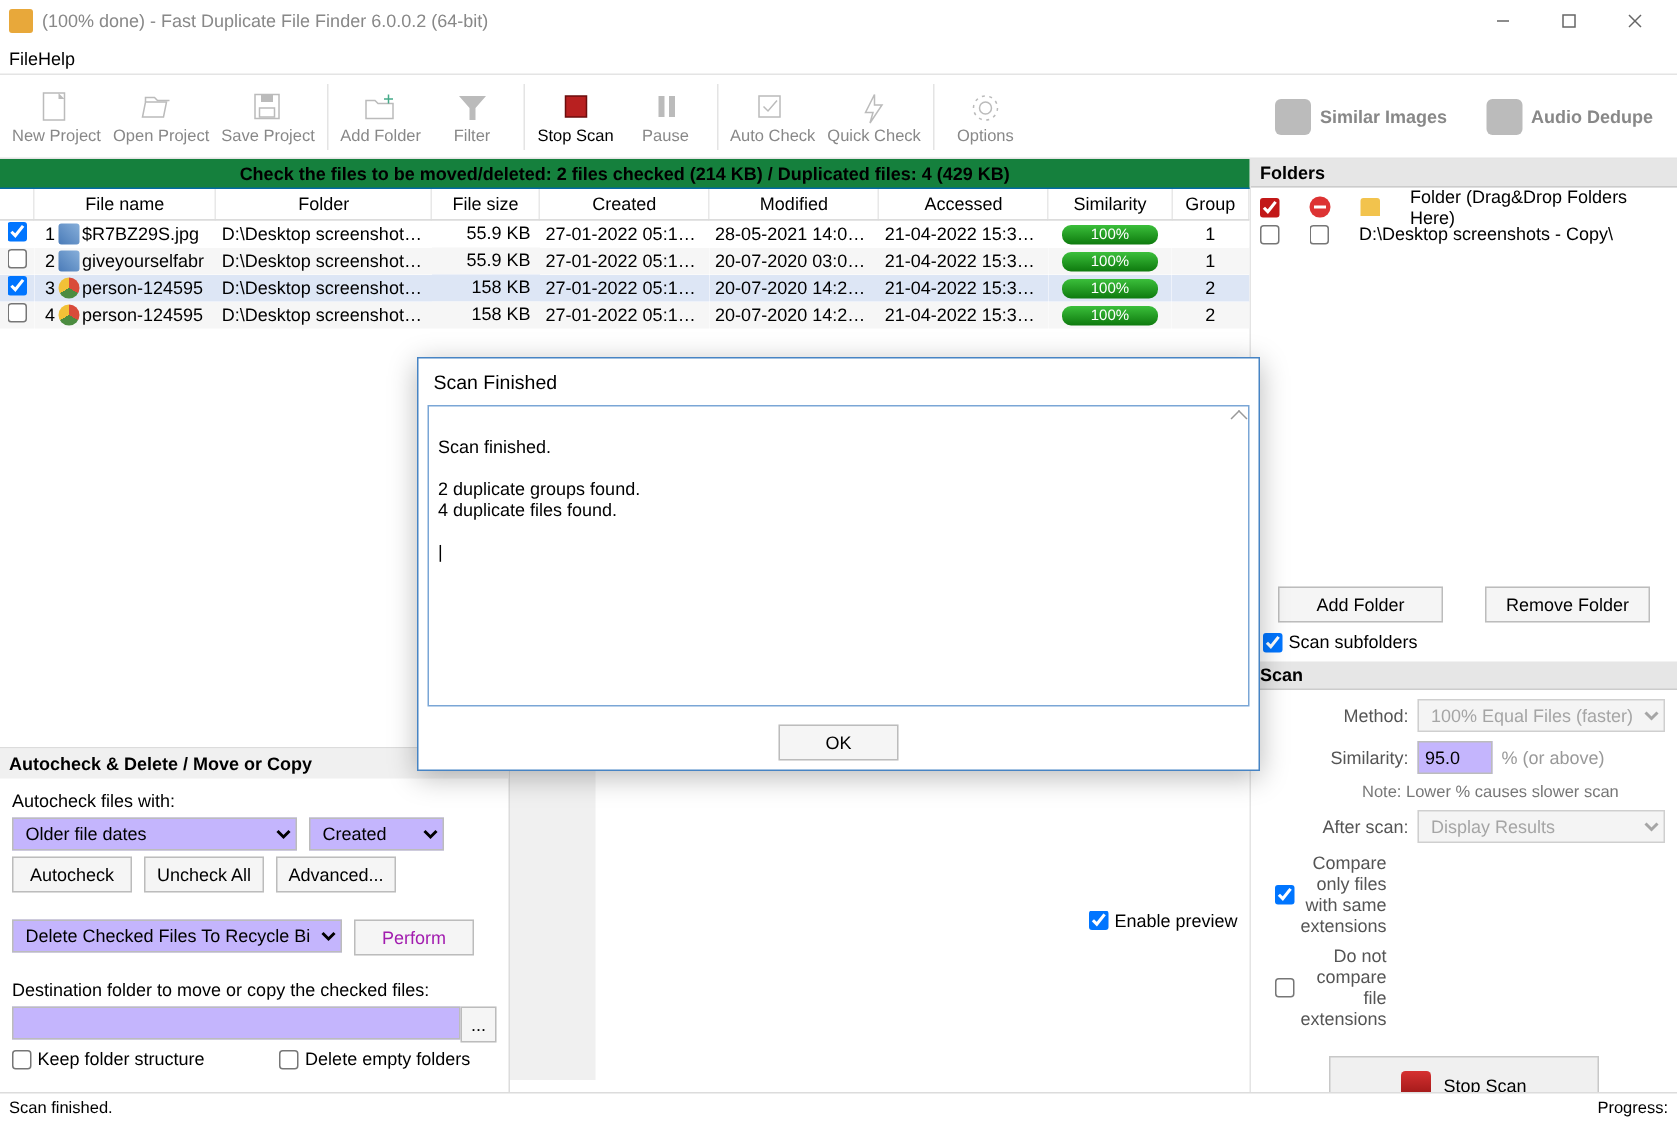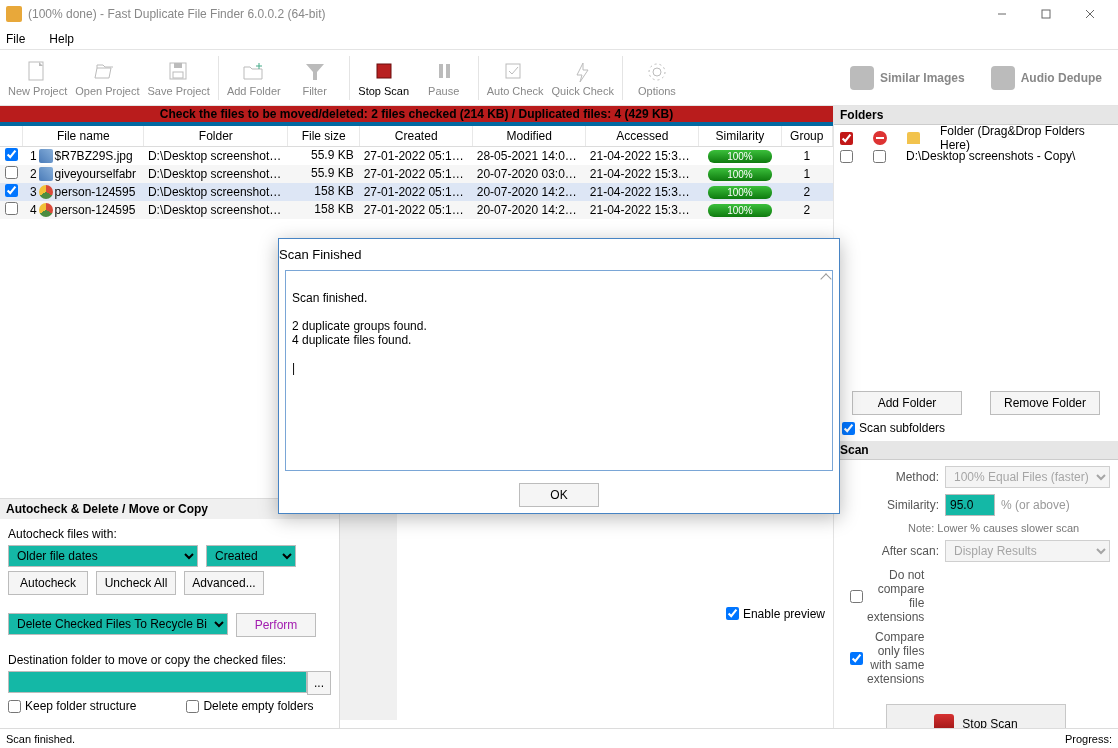--- a/index.html
+++ b/index.html
@@ -40,21 +40,21 @@
   display: flex; align-items: center; justify-content: center;
   color: #666; cursor: pointer;
 }
 .titlebar .winbtn svg { width: 10px; height: 10px; }
 
 .menubar {
   height: 22px;
   display: flex;
   align-items: center;
   padding: 0 6px;
-  gap: 24px;
+  gap: 0;
   border-bottom: 1px solid #e4e4e4;
 }
 .menubar .menuitem { cursor: pointer; }
 
 .toolbar {
   height: 56px;
   display: flex;
   align-items: center;
   padding: 0 4px;
   gap: 0;
@@ -114,26 +114,26 @@
   border-right: 1px solid #e4e4e4;
 }
 .right {
   flex: 1;
   display: flex;
   flex-direction: column;
 }
 
 .checkbar {
   height: 20px;
-  background: #b91c1c;
+  background: #15803d;
   display: flex;
   align-items: center;
   justify-content: center;
   font-weight: bold;
-  border-bottom: 4px solid #0369a1;
+  border-bottom: 1px solid #0369a1;
 }
 
 .filetable {
   flex: 1;
   overflow: hidden;
   position: relative;
 }
 .filetable table { width: 100%; border-collapse: collapse; table-layout: fixed; }
 .filetable th {
   font-weight: normal;
@@ -198,21 +198,21 @@
 .previewpanel {
   flex: 1;
   padding: 4px 8px;
   display: flex; 
 }
 .previewhdr { margin: -4px -8px 4px -8px; }
 .selectrow { display: flex; gap: 8px; }
 select.ctl, input.ctl {
   height: 22px;
   border: 1px solid #bcbcbc;
-  background:#14b8a6;
+  background:#c4b5fd;
   padding: 0 4px;
   font: inherit;
 }
 button.ctl {
   height: 24px;
   min-width: 80px;
   border: 1px solid #bcbcbc;
   background: #f5f5f5;
   font: inherit;
   cursor: pointer;
@@ -283,21 +283,21 @@
 .modal {
   position: absolute;
   left: 278px; top: 238px;
   width: 562px; height: 276px;
   background: #fff;
   border: 1px solid #4784c4;
   box-shadow: 0 4px 18px rgba(0,0,0,.28);
   display: flex; flex-direction: column;
 }
 .modal .modal-title {
-  padding: 8px 0;
+  padding: 8px 10px;
   font-size: 13px;
 }
 .modal .modal-body {
   flex: 1;
   margin: 0 6px 6px 6px;
   border: 1px solid #7aa6d6;
   padding: 6px;
   white-space: pre-line;
   position: relative;
 }
@@ -652,26 +652,26 @@
         <span style="color:#999">%  (or above)</span>
       </div>
       <div class="note">Note: Lower % causes slower scan</div>
       <div class="fieldrow">
         <label>After scan:</label>
         <select class="ctl" style="flex:1;background:#f0f0f0" disabled="">
           <option>Display Results</option>
         </select>
       </div>
       <label class="chkrow" style="margin-left:8px">
+          <input type="checkbox" checked="" class="checkbox" style="">
+          <span>Compare only files with same extensions</span>
+        </label>
+      <label class="chkrow" style="margin-left:8px">
           <input type="checkbox" class="checkbox" style="">
           <span>Do not compare file extensions</span>
-        </label>
-      <label class="chkrow" style="margin-left:8px">
-          <input type="checkbox" checked="" class="checkbox" style="">
-          <span>Compare only files with same extensions</span>
         </label>
       <div class="stopscan-btn">
         <span class="red"></span>
         <span>Stop Scan</span>
       </div>
     </div>
   </div>
 </div>
 
 <div class="statusbar">

